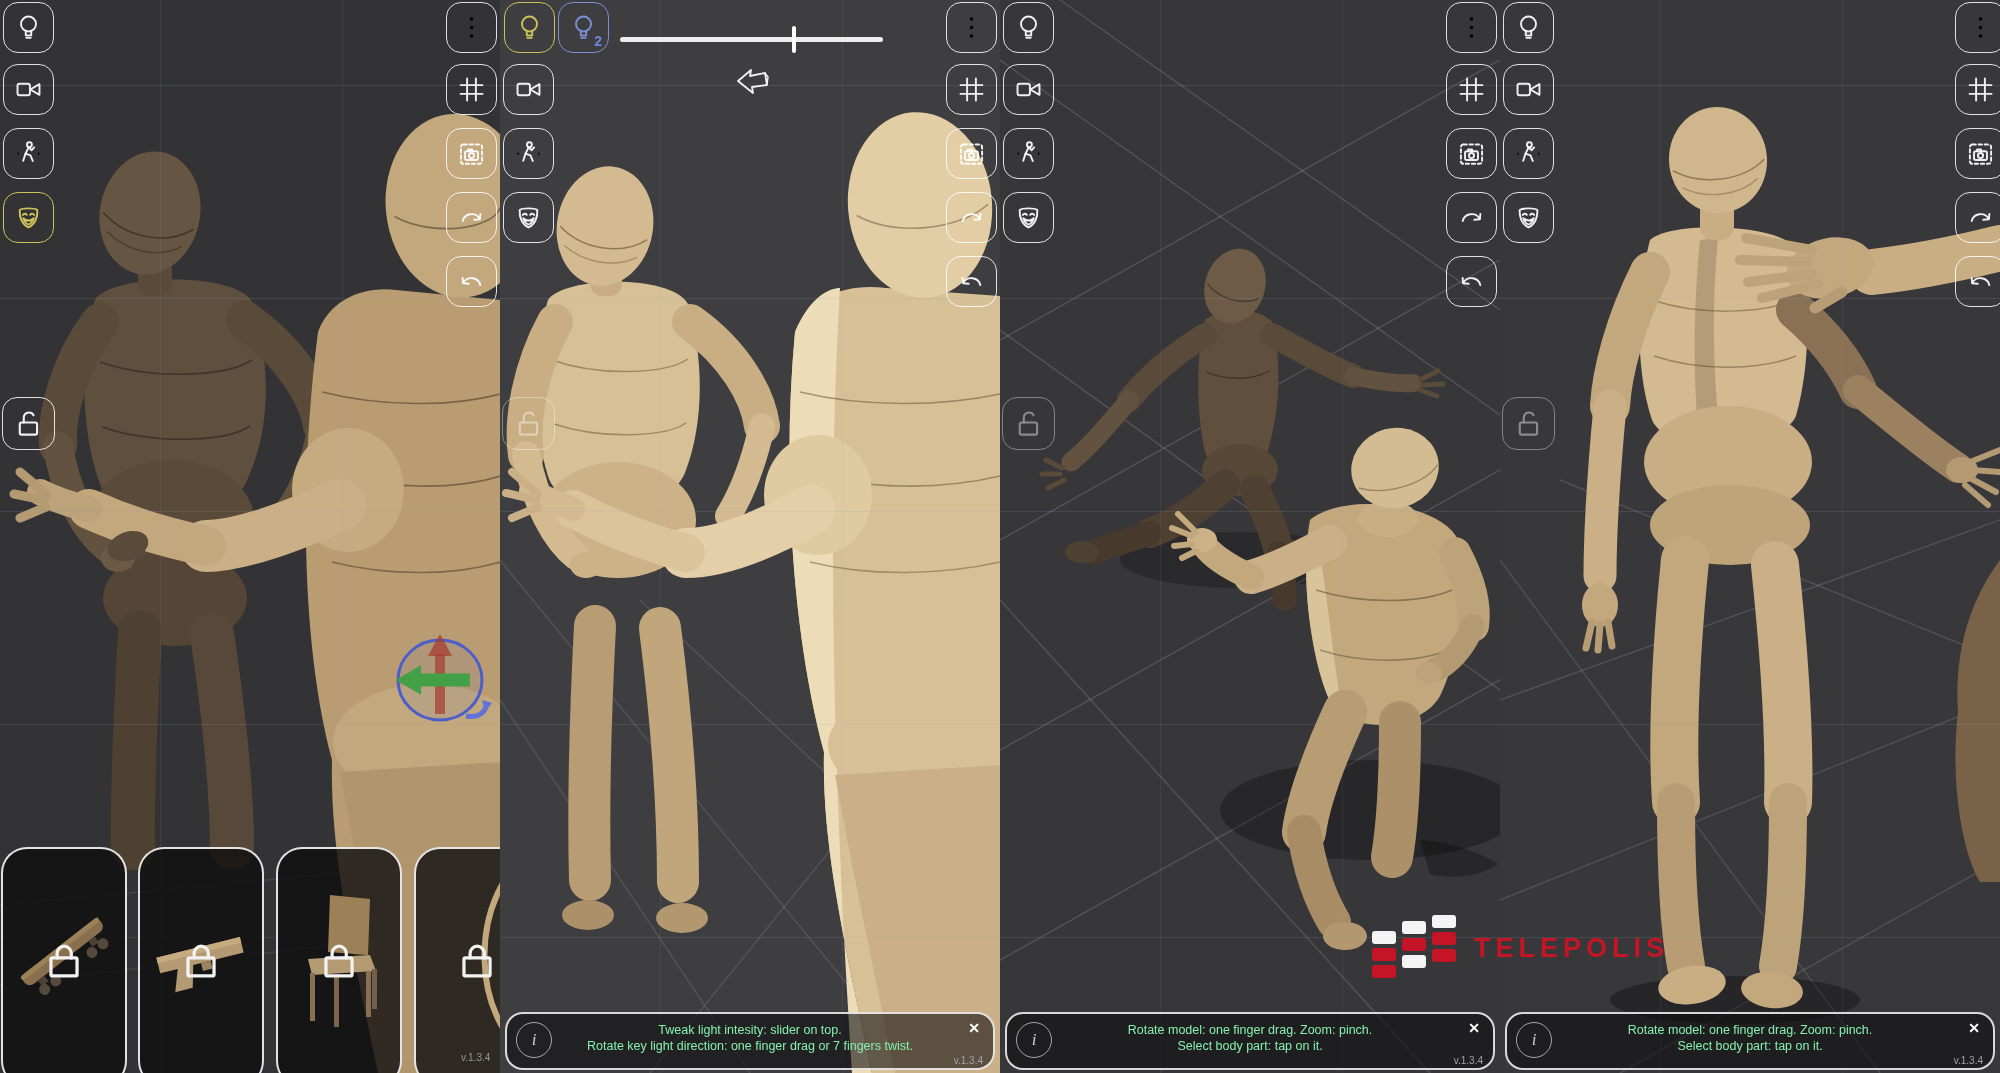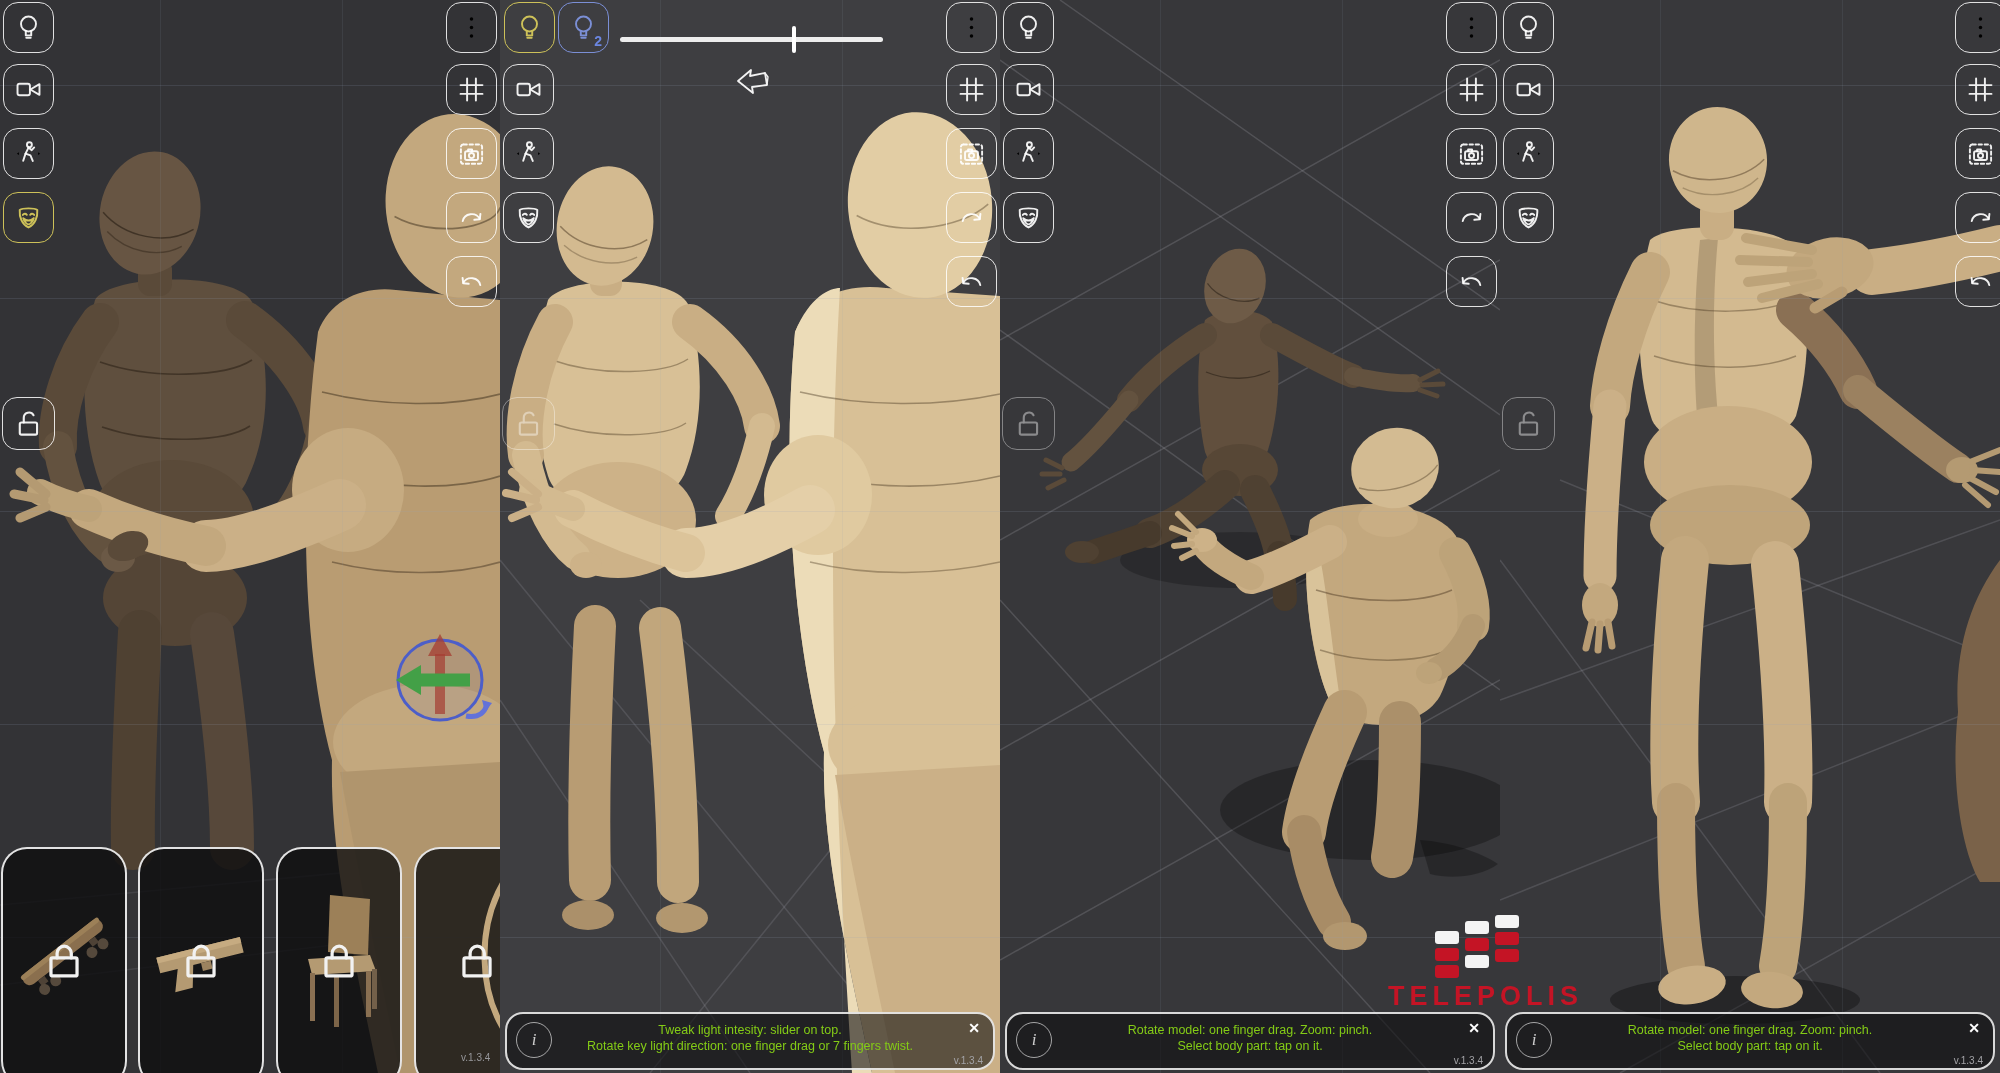--- a/index.html
+++ b/index.html
@@ -27,32 +27,32 @@
        border-radius:3px;z-index:3;}
   .slider-mark{position:absolute;top:-11px;width:4px;height:27px;background:#fff;border-radius:2px;}
   .lightdir{position:absolute;left:228px;top:60px;width:50px;height:48px;z-index:3;}
   
   .toast{position:absolute;left:5px;top:1012px;width:490px;height:58px;box-sizing:border-box;
        background:rgba(12,12,13,.58);border:2px solid rgba(250,250,250,.85);border-radius:18px;z-index:4;}
   .info{position:absolute;left:9px;top:8px;width:36px;height:36px;box-sizing:border-box;
        border:1.6px solid rgba(255,255,255,.6);border-radius:50%;color:#cfcfcf;display:flex;
        align-items:center;justify-content:center;font-size:17px;font-family:"Liberation Serif",serif;font-style:italic;}
   .close{position:absolute;right:13px;top:6px;color:#fff;font-size:14px;font-weight:700;}
-  .tlines{padding-top:8px;text-align:center;font-size:12.5px;color:#84cc16;line-height:16px;}
+  .tlines{padding-top:8px;text-align:center;font-size:12.5px;color:#86efac;line-height:16px;}
   .ver{position:absolute;font-size:10px;color:#97979b;z-index:4;}
   .toast .ver{right:10px;bottom:2px;color:#a3a3a7;}
   .p1 .ver{left:461px;top:1052px;}
   
   .card{position:absolute;top:847px;width:126px;height:240px;box-sizing:border-box;z-index:4;
        background:rgba(14,14,15,.8);border:2px solid rgba(245,245,245,.92);border-radius:26px;overflow:hidden;}
   .card .prop{position:absolute;left:0;top:10px;width:122px;height:200px;}
   .card .lock{position:absolute;left:50%;top:86px;transform:translateX(-50%);width:46px;height:52px;}
   .lock .ic{stroke:#f2f2f2;stroke-width:1.7;}
   
-  .brand{position:absolute;left:1372px;top:915px;display:flex;align-items:center;z-index:5;flex-direction:column;}
+  .brand{position:absolute;left:1372px;top:915px;display:flex;align-items:center;z-index:5;}
   .tiles{position:relative;width:86px;height:66px;}
   .tile{position:absolute;width:24px;height:13px;border-radius:3px;}
   .brand .txt{font-size:27px;font-weight:700;letter-spacing:5px;color:#c41425;margin-left:16px;}
 </style>
 </head>
 <body>
 
 <svg width="0" height="0" style="position:absolute">
   <defs>
     <symbol id="i-kebab" viewBox="0 0 24 24">

